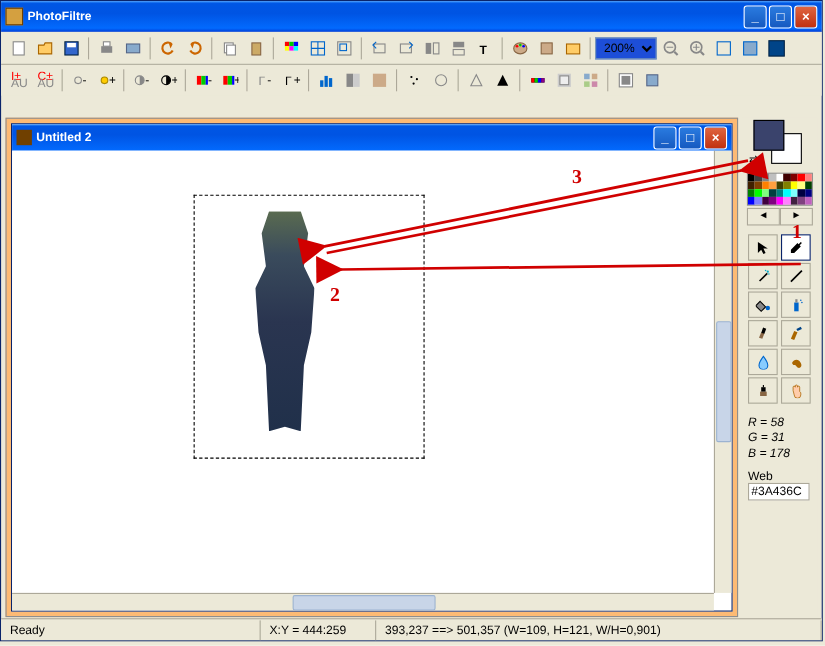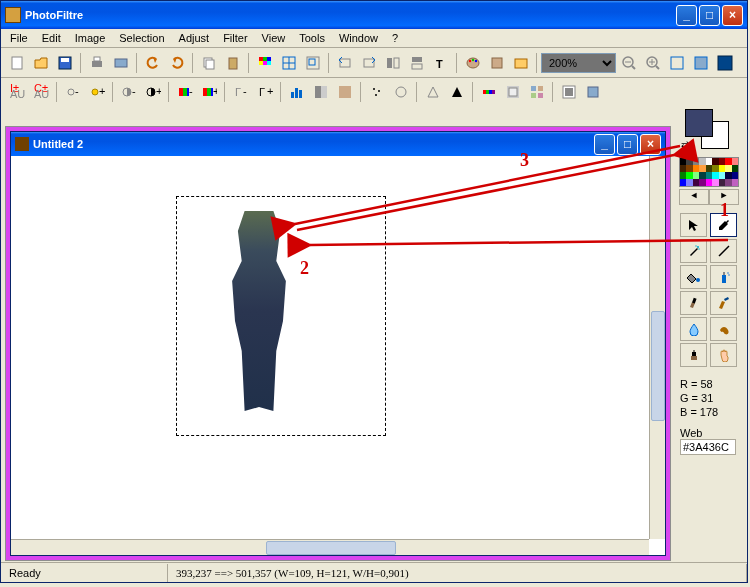--- a/index.html
+++ b/index.html
@@ -10,23 +10,23 @@
 .window-controls { margin-left: auto; display: flex; gap: 2px; }
 .wc-btn { width: 21px; height: 21px; border: 1px solid white; border-radius: 3px; display: flex; align-items: center; justify-content: center; color: white; font-weight: bold; font-size: 12px; }
 .wc-min { background: linear-gradient(#2a7be0, #1559c0); }
 .wc-max { background: linear-gradient(#2a7be0, #1559c0); }
 .wc-close { background: linear-gradient(#e06540, #c03010); }
 .menubar { height: 19px; background: #ece9d8; display: flex; align-items: center; padding: 0 2px; border-bottom: 1px solid #aca899; }
 .menubar span { padding: 2px 7px; cursor: default; }
 .toolbar { height: 30px; background: #ece9d8; display: flex; align-items: center; padding: 2px 4px; border-bottom: 1px solid #aca899; gap: 1px; }
 .tb-btn { width: 23px; height: 23px; display: flex; align-items: center; justify-content: center; cursor: pointer; border: 1px solid transparent; }
 .tb-sep { width: 1px; height: 20px; background: #aca899; margin: 0 3px; }
-.zoom-select { width: 75px; height: 20px; border: 1px solid #7f9db9; background: #737373; padding: 0 3px; }
+.zoom-select { width: 56px; height: 20px; border: 1px solid #7f9db9; background: #1d4ed8; padding: 0 3px; }
 .toolbar2 { height: 28px; background: #ece9d8; display: flex; align-items: center; padding: 2px 4px; gap: 1px; }
-.workspace { position: absolute; top: 106px; left: 4px; right: 76px; bottom: 21px; background: #d946ef; border: 1px solid #8e8e8e; margin-top: 19px; }
+.workspace { position: absolute; top: 106px; left: 4px; right: 76px; bottom: 21px; background: #fdba74; border: 1px solid #8e8e8e; }
 .doc-window { position: absolute; top: 4px; left: 4px; right: 4px; bottom: 4px; background: white; border: 1px solid #0a246a; }
 .doc-title { height: 24px; background: linear-gradient(to bottom, #3a95ff 0%, #0056e4 8%, #0054e3 40%, #026afe 100%); display: flex; align-items: center; padding: 0 4px; color: white; font-weight: bold; }
 .doc-title .icon { width: 14px; height: 14px; background: #704000; margin-right: 4px; }
 .canvas { position: absolute; top: 24px; left: 0; right: 16px; bottom: 16px; background: white; overflow: hidden; }
 .selection { position: absolute; top: 40px; left: 165px; width: 210px; height: 240px; border: 1px dashed #000; }
 .sprite { position: absolute; top: 55px; left: 200px; width: 96px; height: 200px; background: linear-gradient(180deg, #5a6b50 0%, #3a4b5c 20%, #2a3550 50%, #20304a 100%); clip-path: polygon(35% 0, 65% 0, 72% 10%, 68% 25%, 78% 35%, 75% 55%, 68% 70%, 65% 100%, 50% 98%, 35% 100%, 32% 70%, 25% 55%, 22% 35%, 32% 25%, 28% 10%); }
 .hscroll { position: absolute; bottom: 0; left: 0; right: 16px; height: 16px; background: #ece9d8; border-top: 1px solid #aca899; }
 .hscroll .thumb { position: absolute; left: 255px; width: 130px; height: 14px; top: 1px; background: #c8d5e8; border: 1px solid #9cb3d1; border-radius: 2px; }
 .vscroll { position: absolute; right: 0; top: 24px; bottom: 16px; width: 16px; background: #ece9d8; border-left: 1px solid #aca899; }
 .vscroll .thumb { position: absolute; top: 155px; height: 110px; width: 14px; left: 1px; background: #c8d5e8; border: 1px solid #9cb3d1; border-radius: 2px; }
@@ -35,55 +35,43 @@
 .fg-color { position: absolute; width: 28px; height: 28px; background: #3a436c; border: 1px solid #000; top: 0; left: 6px; z-index: 2; }
 .bg-color { position: absolute; width: 28px; height: 28px; background: white; border: 1px solid #000; top: 12px; left: 22px; }
 .swap-icon { position: absolute; top: 30px; left: 2px; font-size: 10px; }
 .palette { width: 60px; margin-top: 6px; display: grid; grid-template-columns: repeat(9, 1fr); gap: 0; border: 1px solid #888; }
 .palette div { width: 100%; height: 7px; }
 .pal-nav { display: flex; width: 60px; height: 16px; margin-top: 2px; }
 .pal-nav div { flex: 1; border: 1px solid #aca899; background: #ece9d8; text-align: center; font-size: 9px; }
 .tools { width: 58px; margin-top: 8px; display: grid; grid-template-columns: 1fr 1fr; gap: 2px; }
 .tool { width: 27px; height: 24px; border: 1px solid #aca899; background: #ece9d8; display: flex; align-items: center; justify-content: center; cursor: pointer; }
 .tool.active { background: white; border: 1px solid #0a246a; }
-.rgb-info { margin-top: 10px; width: 58px; font-size: 11px; line-height: 14px; }
+.rgb-info { margin-top: 10px; width: 58px; font-size: 11px; line-height: 14px; font-style: italic; }
 .web-info { margin-top: 8px; width: 58px; }
 .web-info input { width: 56px; border: 1px solid #aca899; padding: 1px 2px; font-size: 11px; }
 .statusbar { position: absolute; bottom: 0; left: 0; right: 0; height: 20px; background: #ece9d8; border-top: 1px solid #aca899; display: flex; align-items: center; font-size: 11px; }
 .statusbar > div { padding: 0 8px; border-right: 1px solid #aca899; height: 18px; display: flex; align-items: center; }
-.sb0 { width: 167px; } .sb1 { width: 120px; } .sb2 { width: 105px; } .sb3 { flex: 1; font-family: Liberation Serif, serif; }
+.sb0 { width: 236px; } .sb1 { width: 120px; } .sb2 { width: 105px; } .sb3 { flex: 1; }
 .annot { position: absolute; color: #d00000; font-weight: bold; font-size: 18px; font-family: serif; z-index: 100; pointer-events: none; }
 svg.arrow { position: absolute; z-index: 99; pointer-events: none; }
 </style>
 </head>
 <body>
 
 <div class="window">
   <div class="titlebar">
     <div class="icon"></div>
     <span>PhotoFiltre</span>
     <div class="window-controls">
       <div class="wc-btn wc-min">_</div>
       <div class="wc-btn wc-max">□</div>
       <div class="wc-btn wc-close">×</div>
     </div>
   </div>
 
-  <div class="menubar">
-    <span>File</span>
-    <span>Edit</span>
-    <span>Image</span>
-    <span>Selection</span>
-    <span>Adjust</span>
-    <span>Filter</span>
-    <span>View</span>
-    <span>Tools</span>
-    <span>Window</span>
-    <span>?</span>
-  </div>
 
   <div class="toolbar">
     <div class="tb-btn">
         <svg width="16" height="16">
           <rect x="3" y="2" width="10" height="12" fill="white" stroke="#888"></rect>
         </svg>
       </div>
     <div class="tb-btn">
         <svg width="16" height="16">
           <path d="M2 5h5l1-2h6v10H2z" fill="#fc6" stroke="#a60"></path>
@@ -542,20 +530,21 @@
       <div>B = 178</div>
     </div>
     <div class="web-info">
       <div>Web</div>
       <input value="#3A436C" style="">
     </div>
   </div>
 
   <div class="statusbar">
     <div class="sb0">Ready</div>
+    <div class="sb2">X:Y = 444:259</div>
     <div class="sb3">393,237 ==&gt; 501,357 (W=109, H=121, W/H=0,901)</div>
   </div>
 </div>
 
 <svg class="arrow" style="top:0;left:0;width:750px;height:587px;">
   <defs>
       <marker id="ah" markerWidth="12" markerHeight="10" refX="1" refY="5" orient="auto">
         <path d="M10 0 L0 5 L10 10 z" fill="#d00000"></path>
       </marker>
     </defs>

